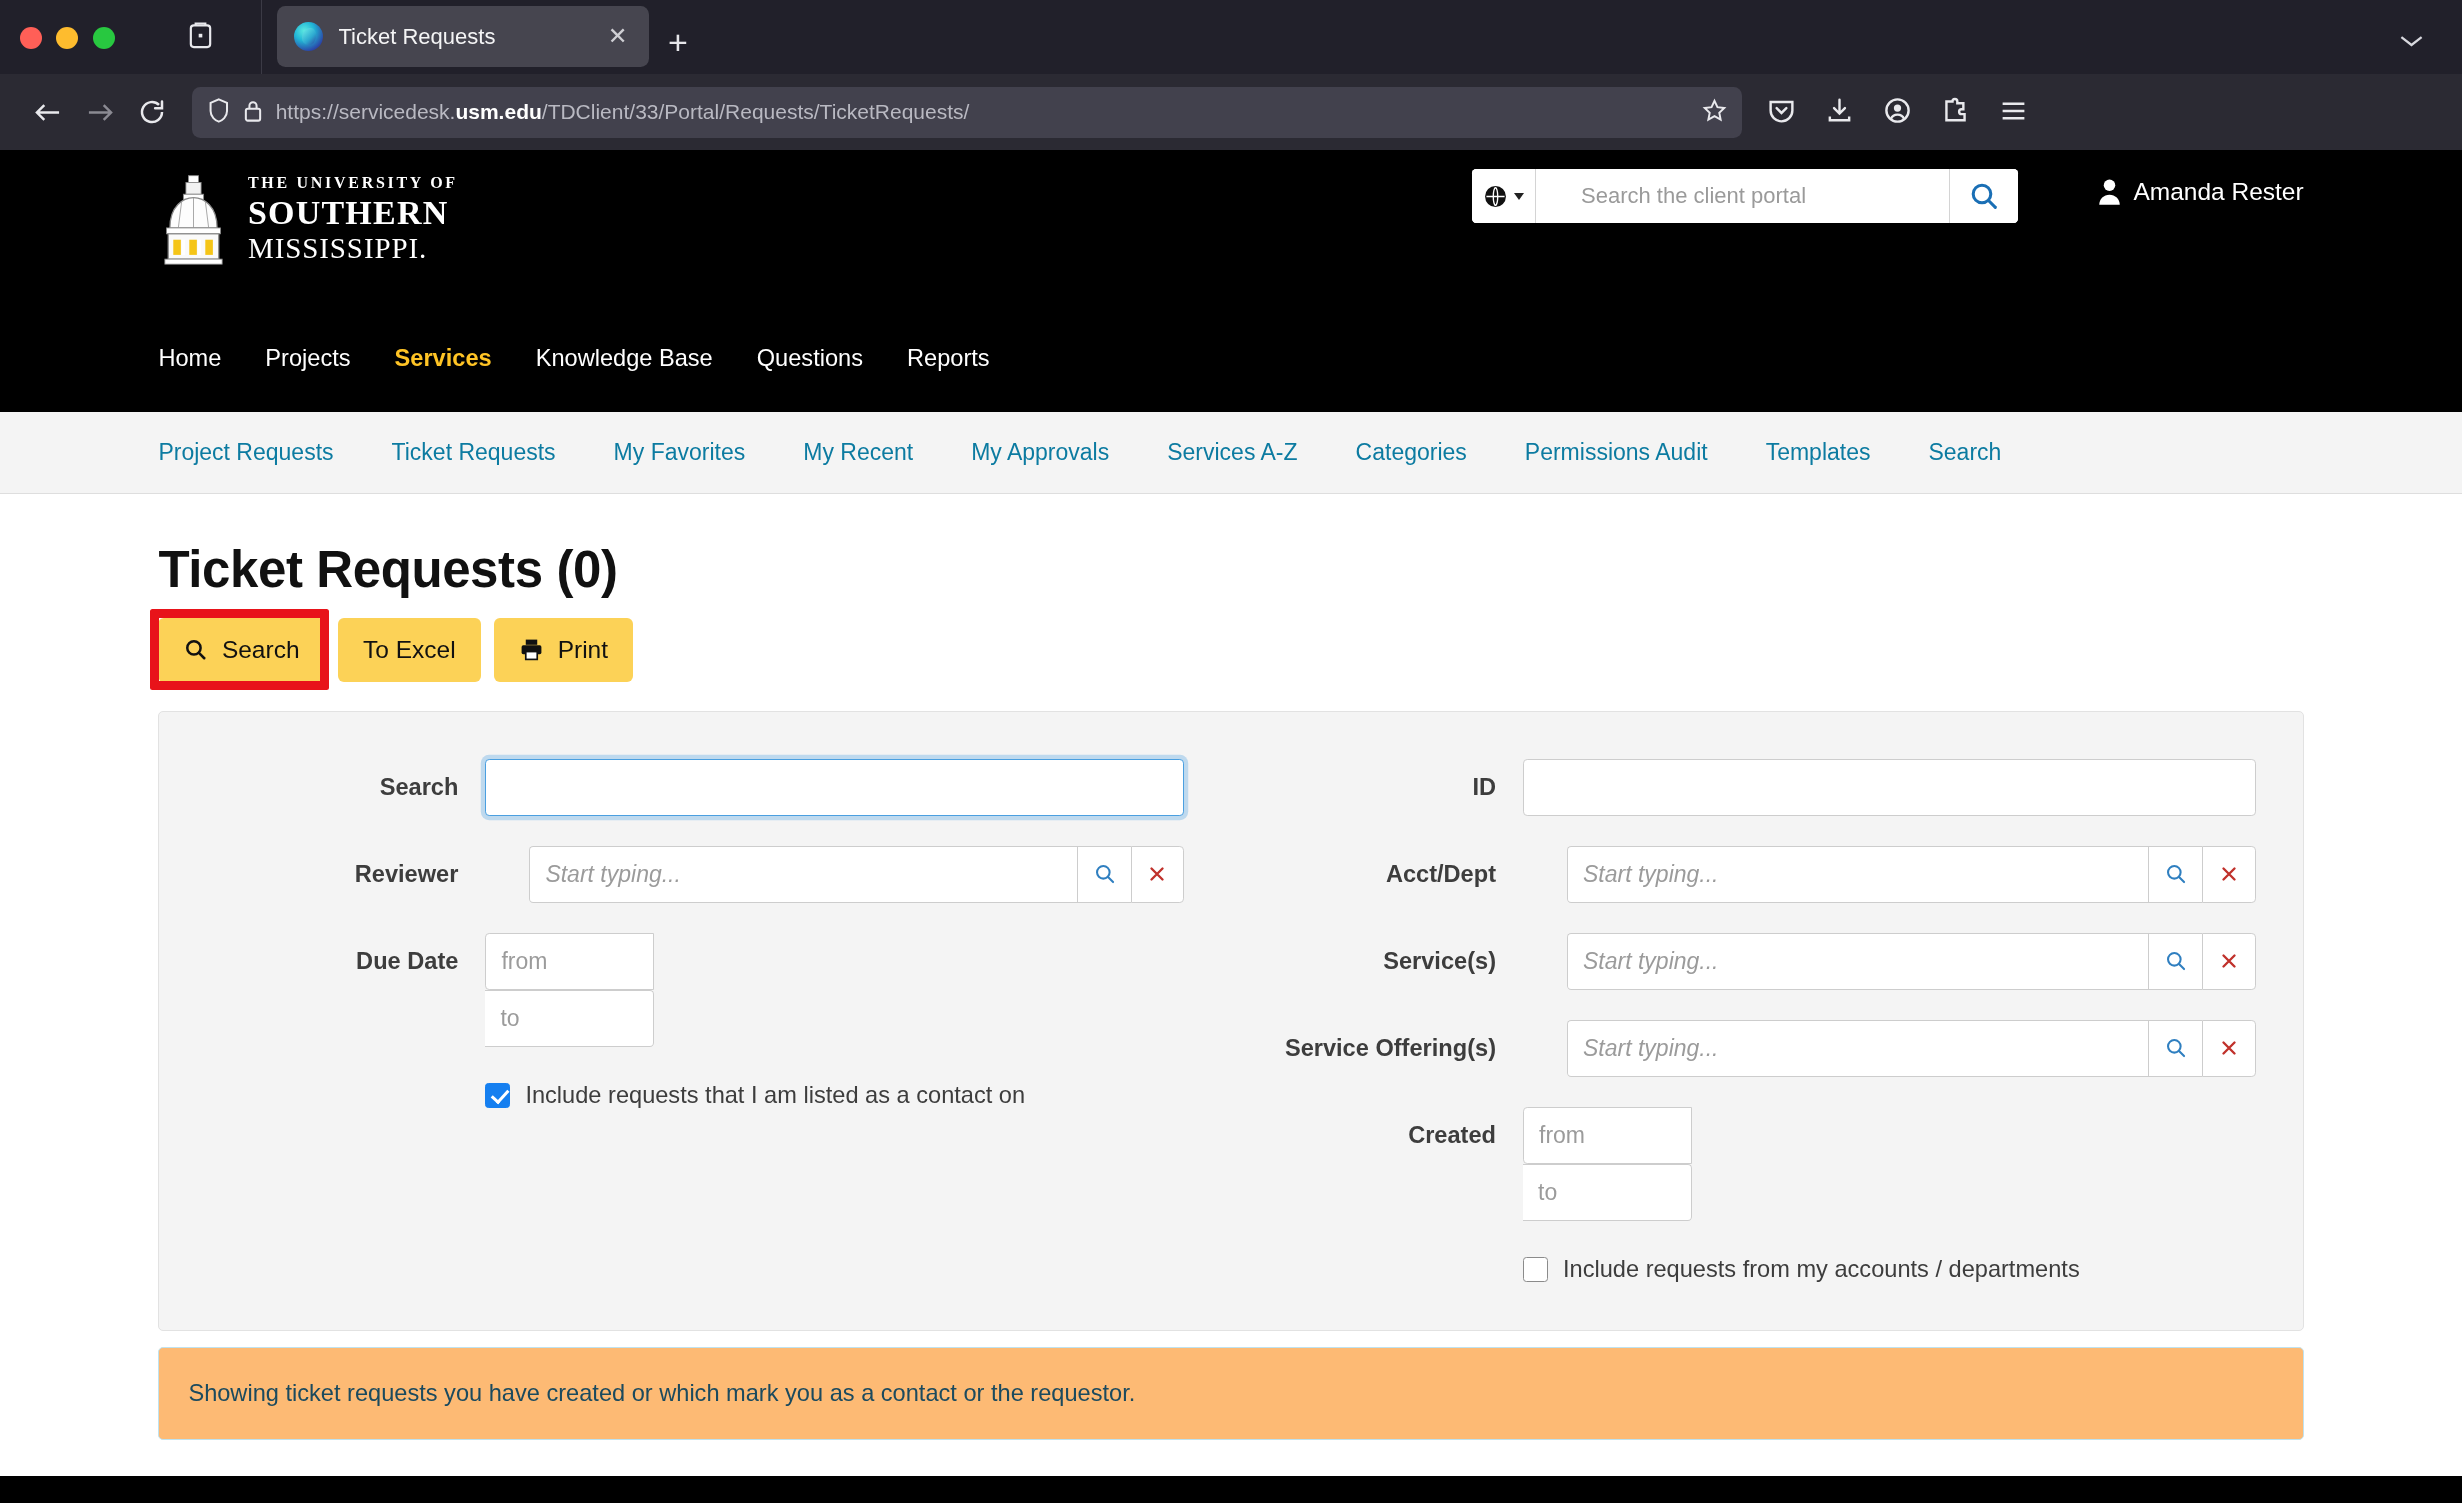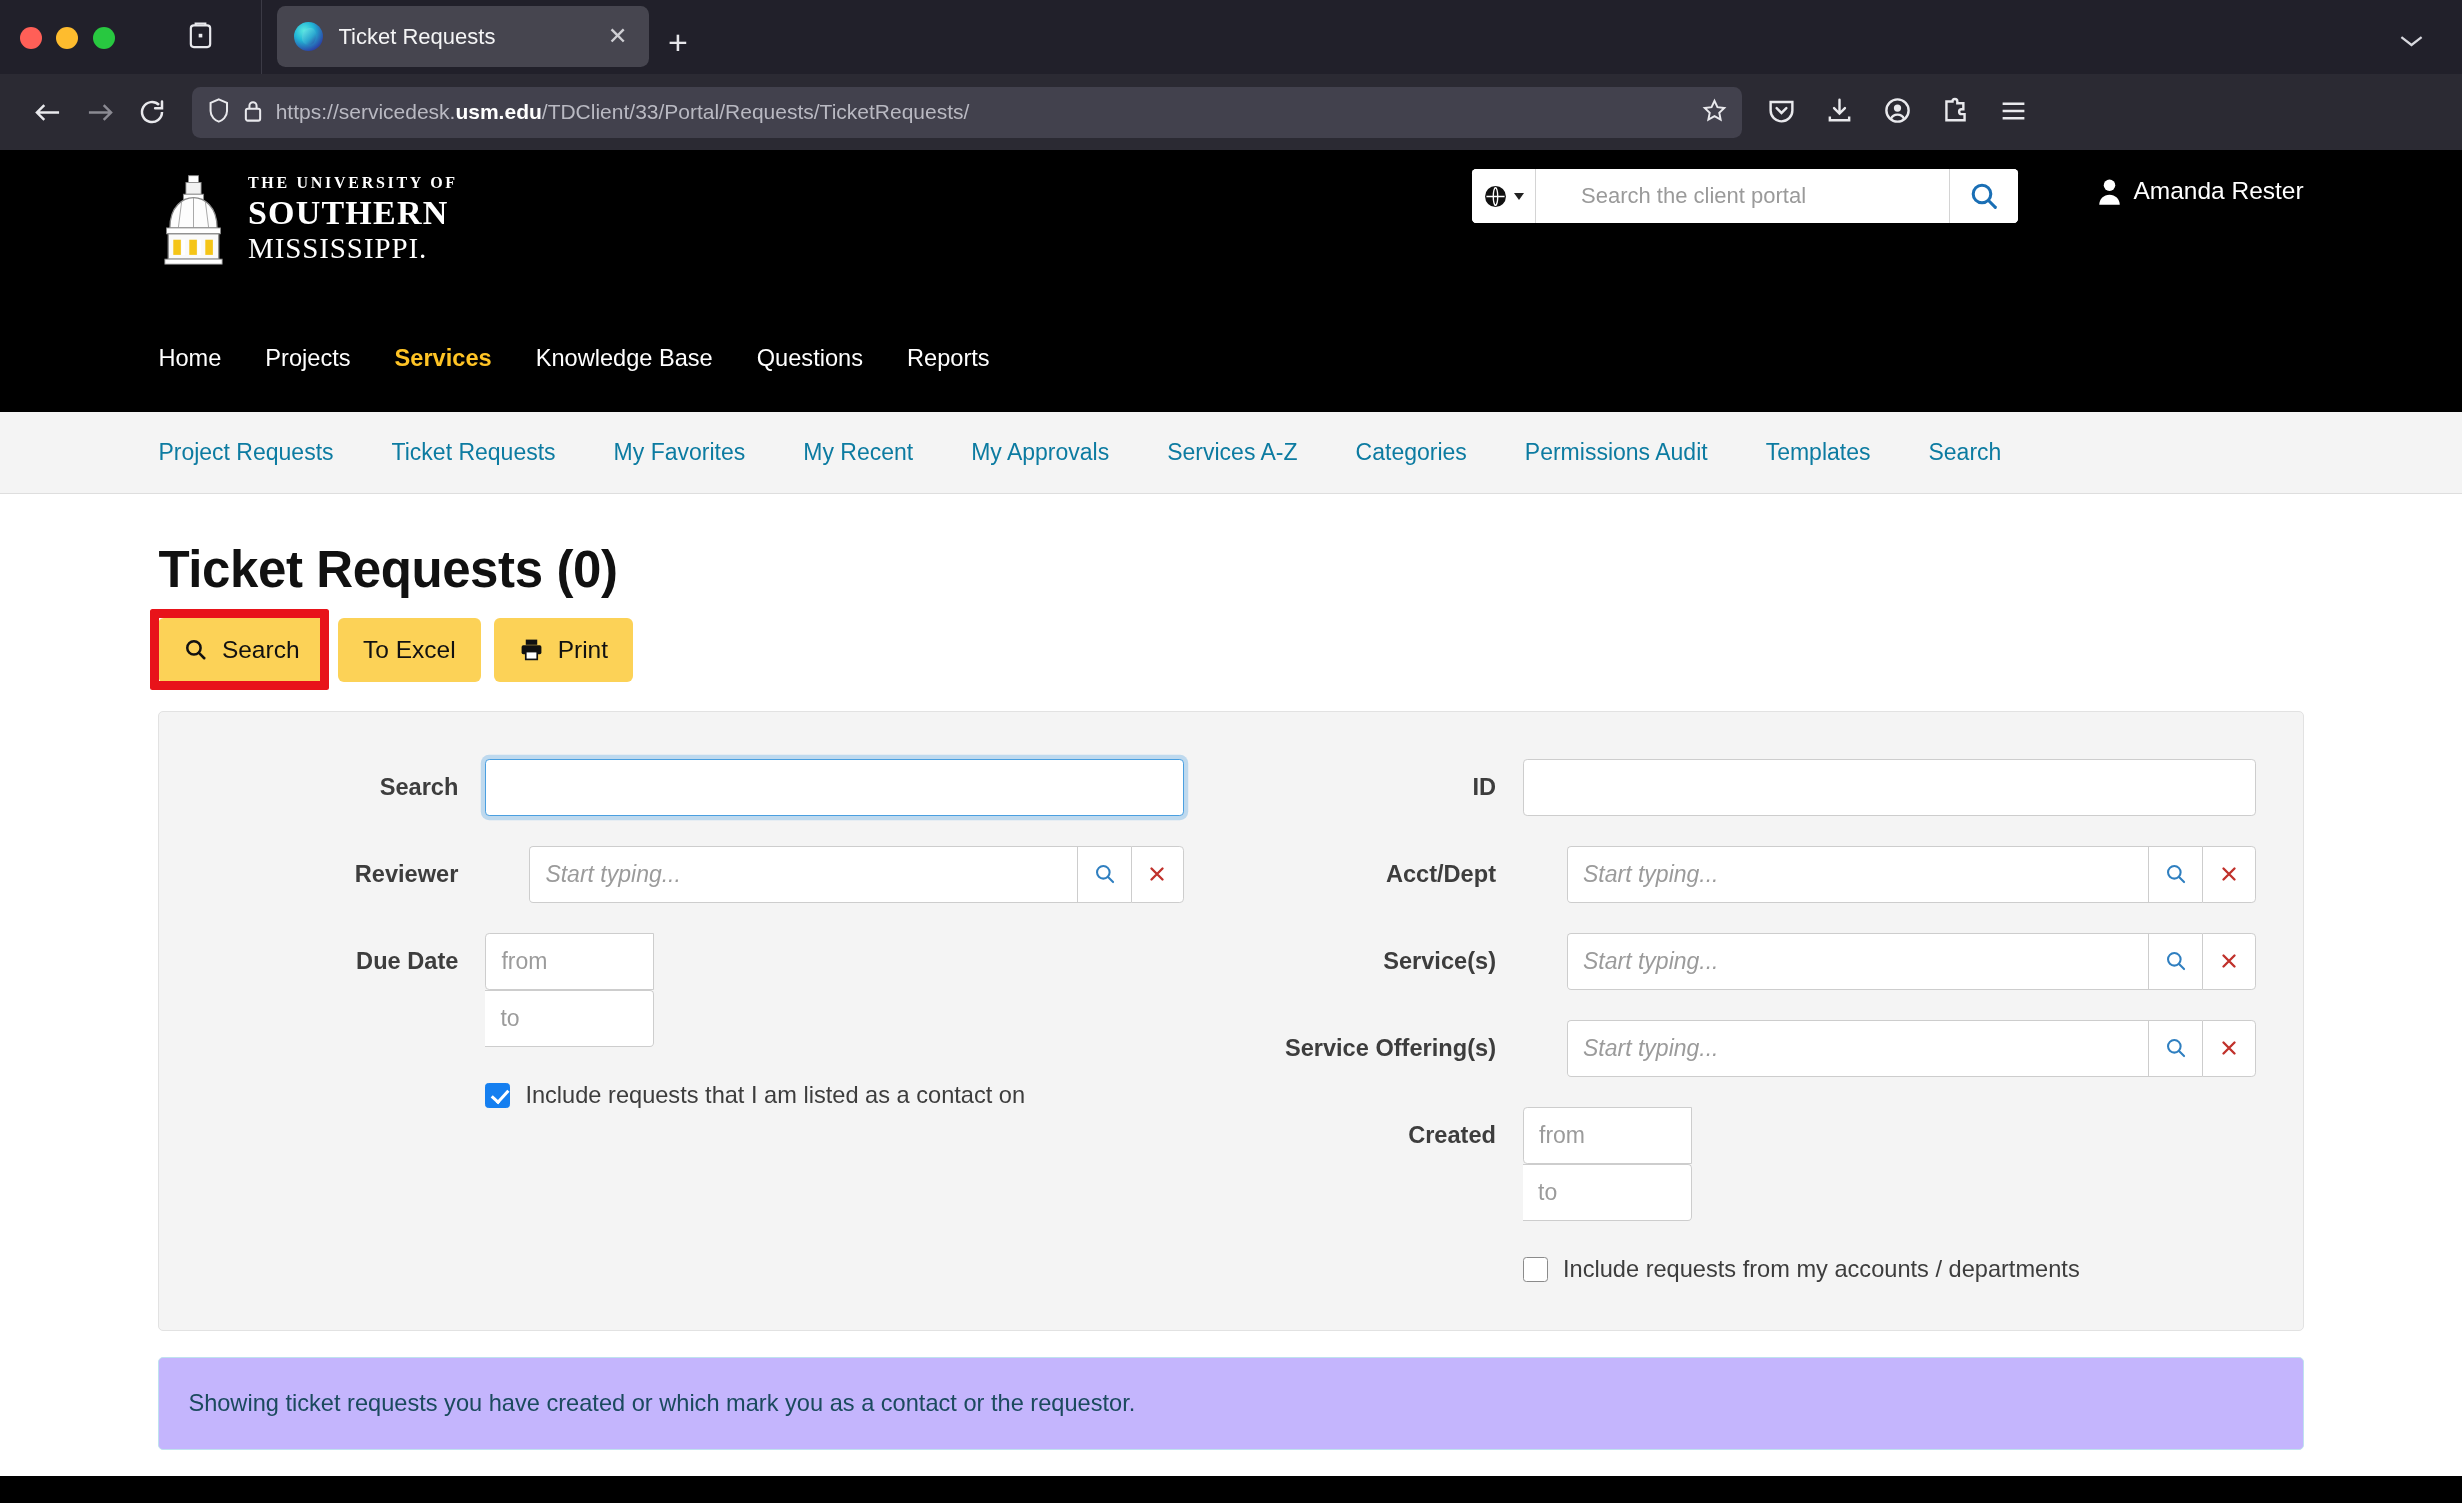--- a/index.html
+++ b/index.html
@@ -106,21 +106,21 @@
   .ps-input {
     flex: 1; border: none; outline: none; font-size: 22px; color: #555;
     padding: 0 15px; font-family: "Liberation Sans", sans-serif; background: #fff;
   }
   .ps-input::placeholder { color: #9a9a9a; }
   .ps-go {
     width: 69px; border-left: 0.8px solid #d4d4d4; display: flex; align-items: center; justify-content: center;
     background: #fff;
   }
   .user-area {
-    position: absolute; right: 8.4px; top: 27px; display: flex; gap: 11.8px;
+    position: absolute; right: 8.4px; top: 27px; display: flex; align-items: center; gap: 11.8px;
     color: #ffffff; font-size: 24.5px;
   }
 
   .main-nav {
     position: absolute; left: 8.4px; bottom: 40px; display: flex; gap: 0; align-items: center;
   }
   .main-nav a {
     color: #ffffff; font-size: 23.6px; text-decoration: none; padding: 0 22px;
   }
   .main-nav a:first-child { padding-left: 0; }
@@ -214,21 +214,21 @@
     flex: none; position: relative;
   }
   .cbox.checked { background: #157ff0; border-color: #157ff0; }
   .cbox.checked::after {
     content: ''; position: absolute; left: 8.4px; top: 2.5px; width: 6.8px; height: 14.4px;
     border: solid #fff; border-width: 0 3px 3px 0; transform: rotate(42deg);
   }
   .clabel { font-size: 23.6px; color: #3d3d3d; }
 
   .alert-info {
-    margin-top: 26px; background: #c4b5fd; border: 0.8px solid #bfe2ef; border-radius: 5px;
+    margin-top: 16px; background: #fdba74; border: 0.8px solid #bfe2ef; border-radius: 5px;
     padding: 32px 29px; font-size: 23.6px; color: #1b4a5e;
   }
 
   .bottom-bar { position: absolute; left: 0; right: 0; bottom: 0; height: 27px; background: #000; }
 </style>
 </head>
 <body>
 
 <div class="browser">
 

